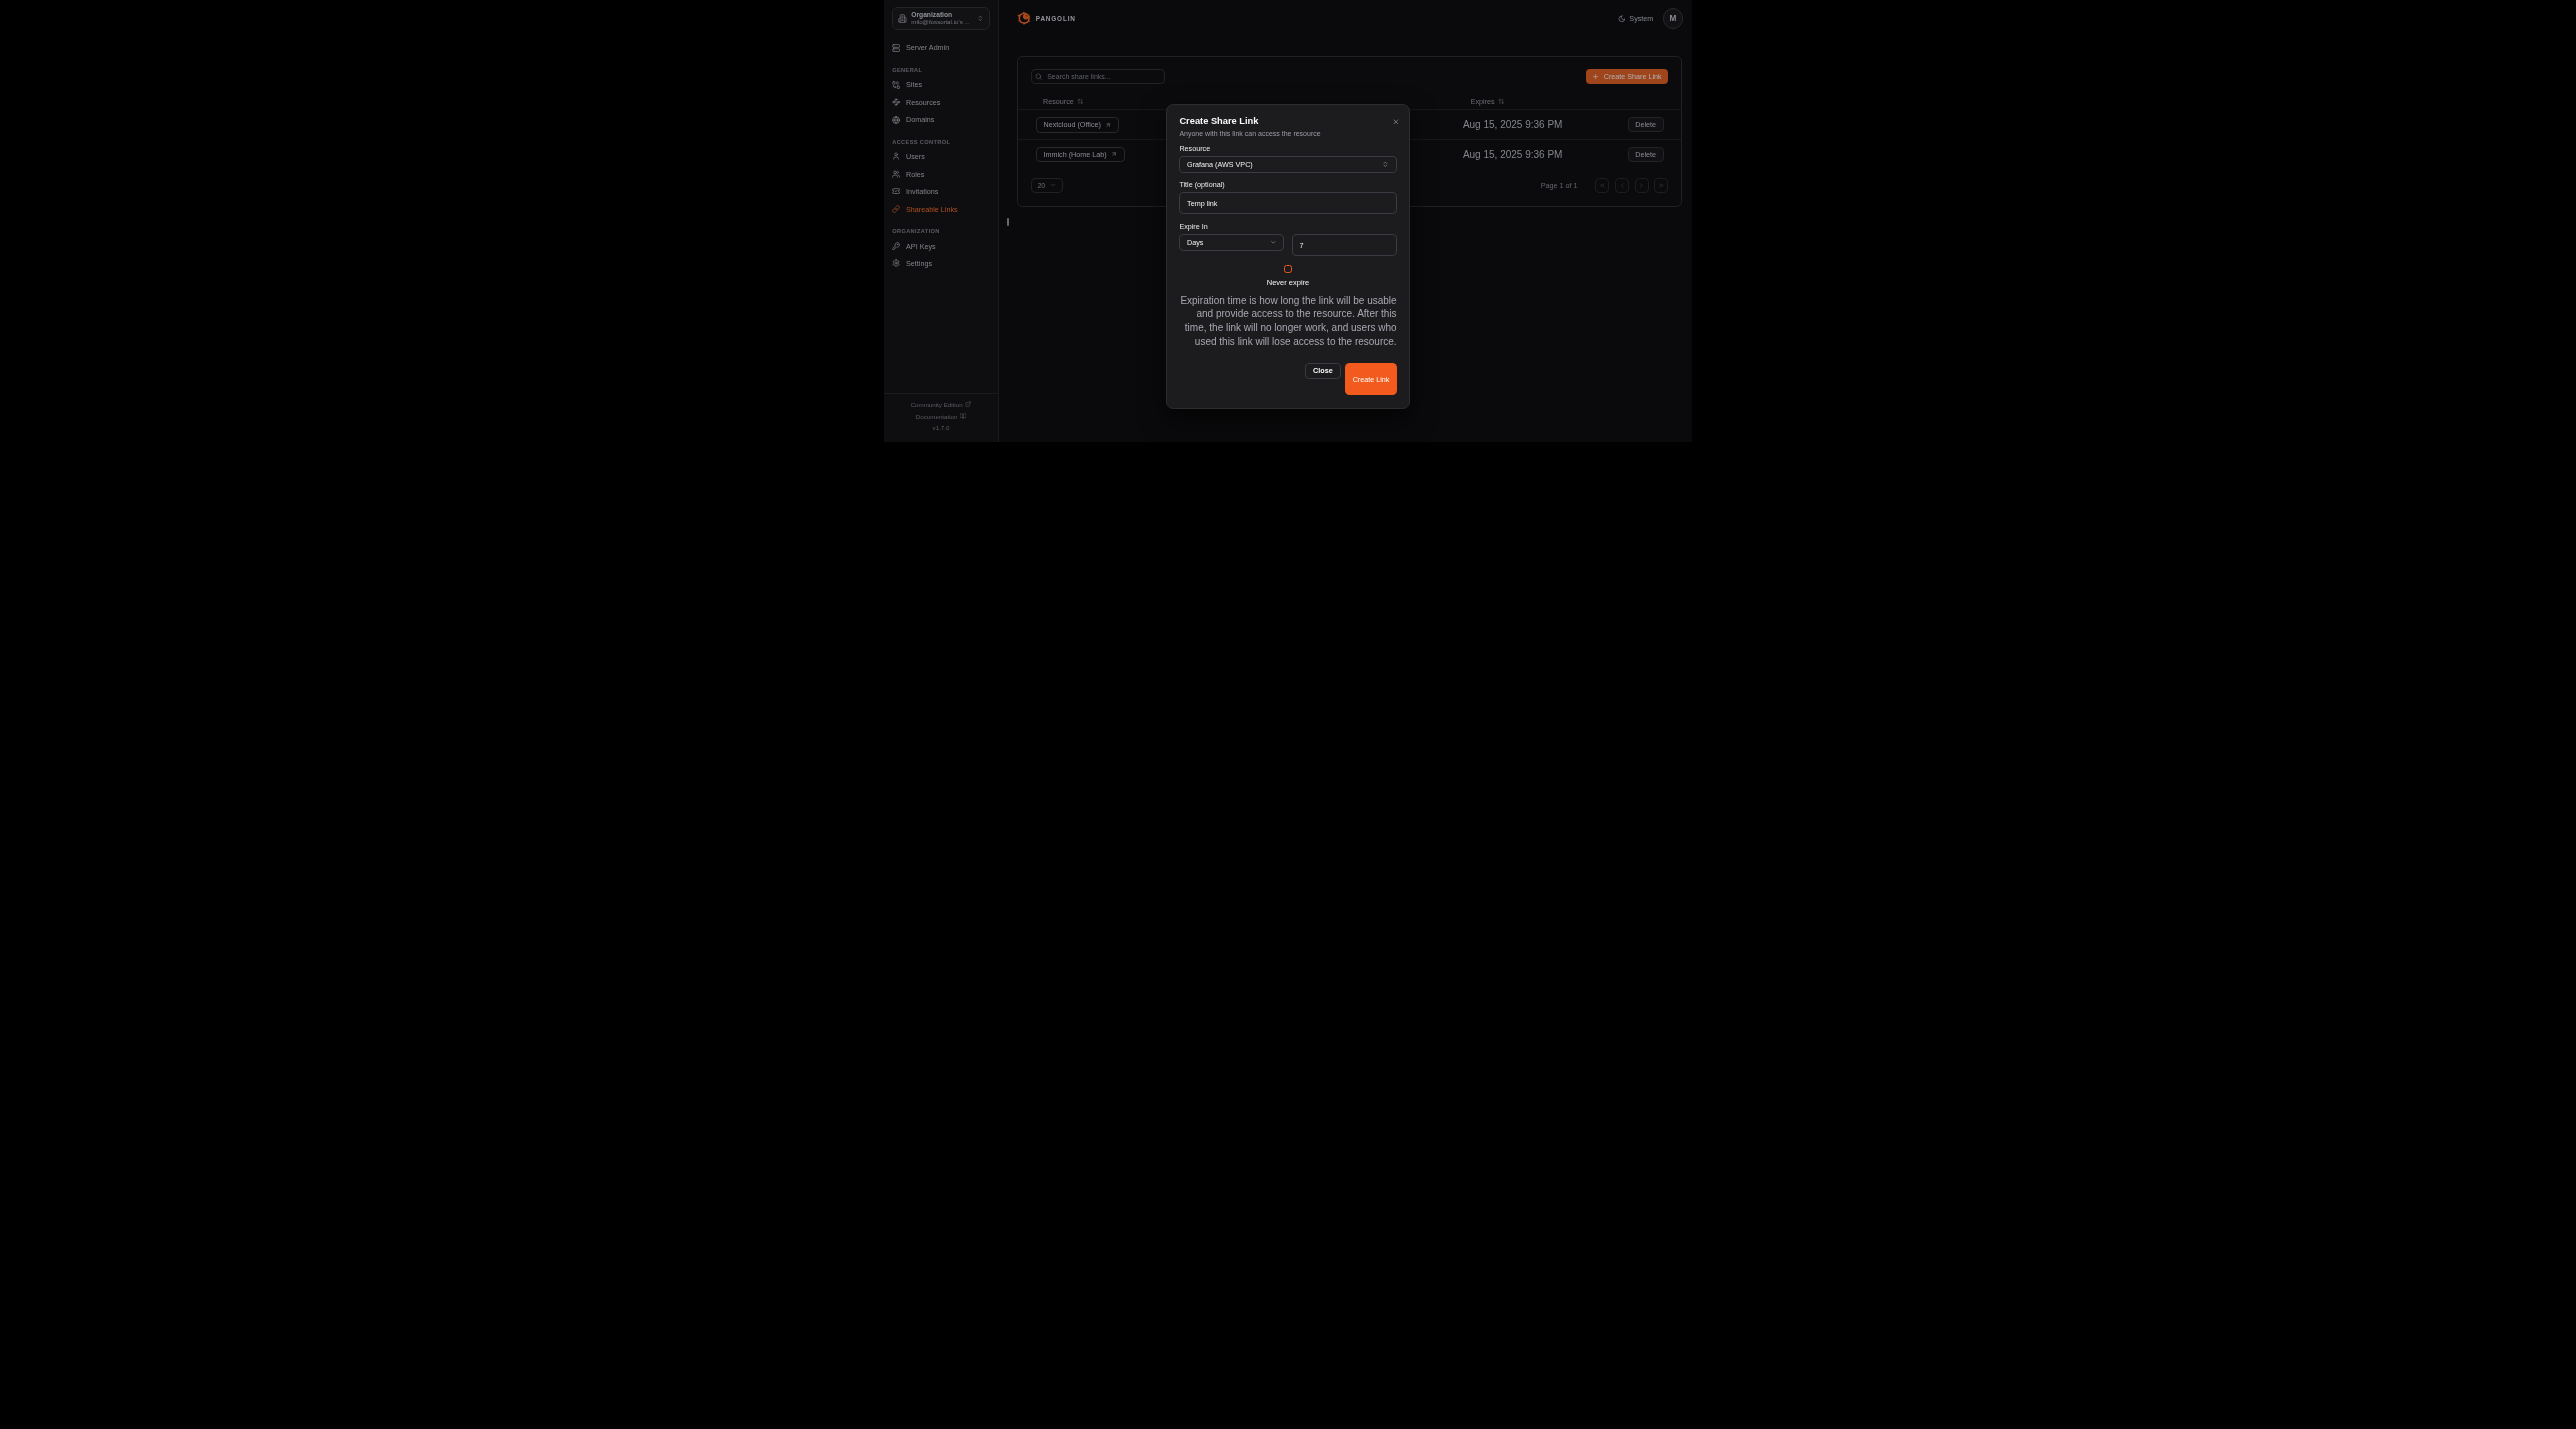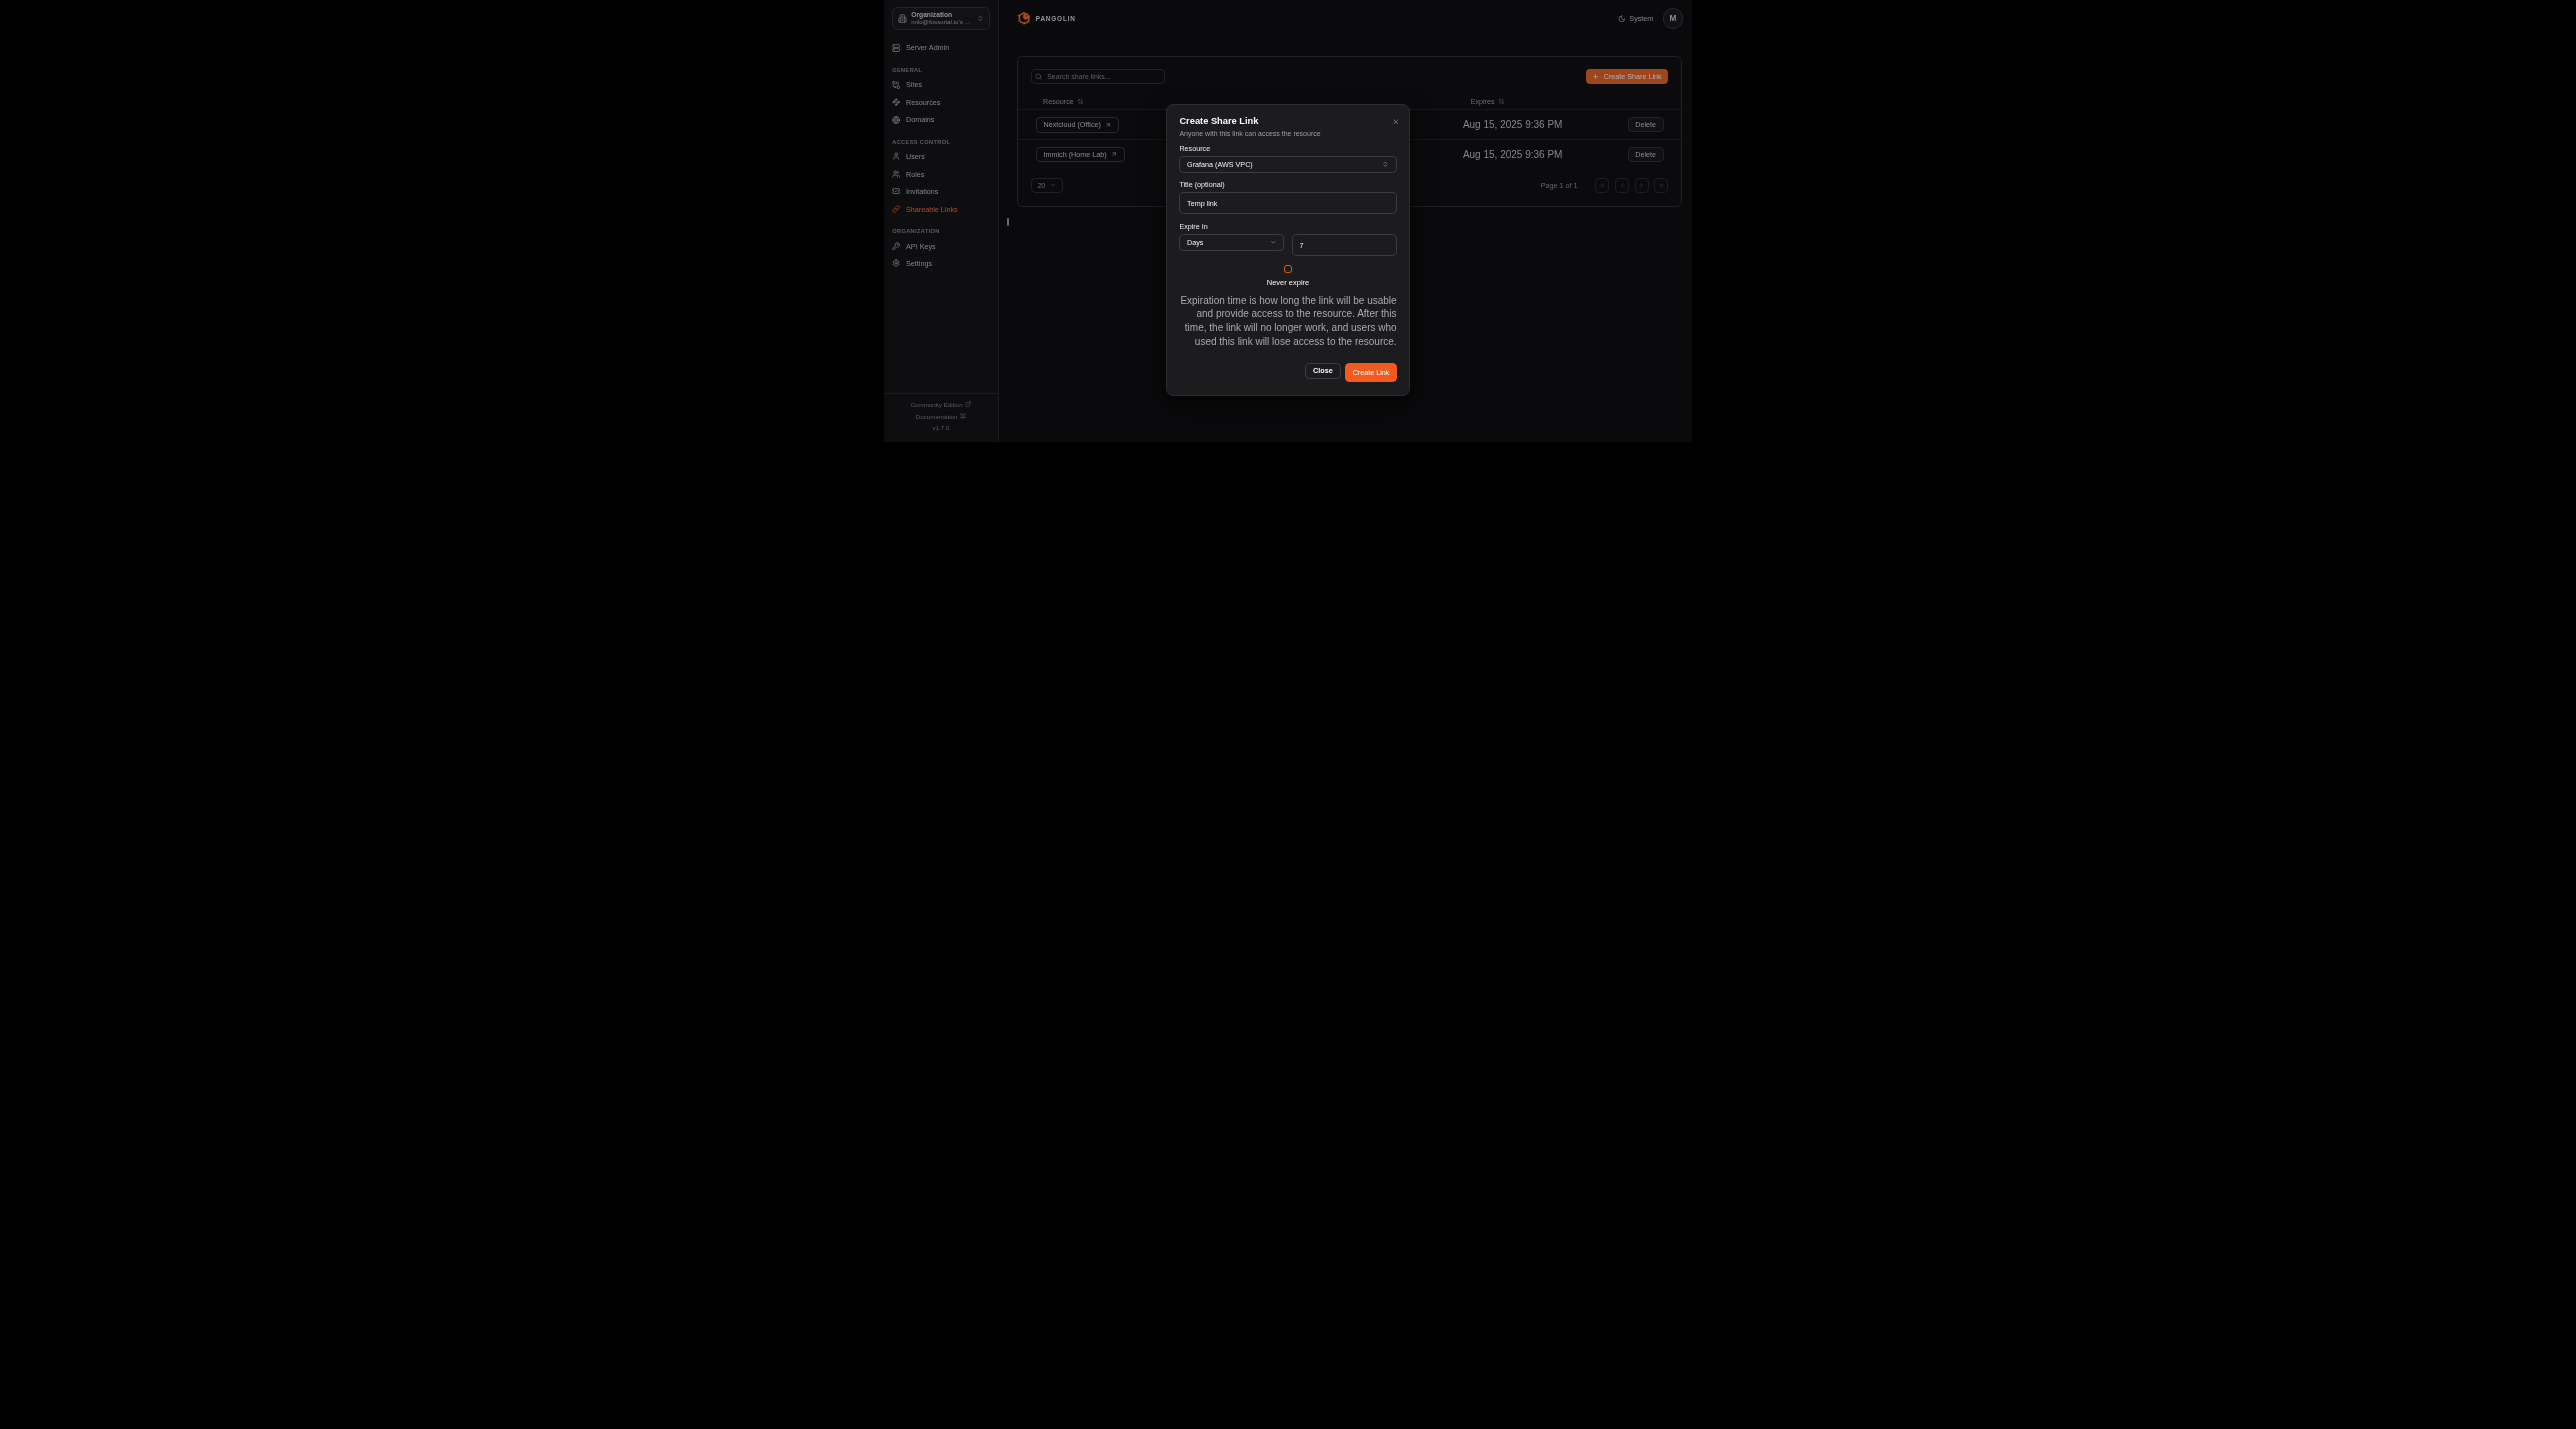--- a/index.html
+++ b/index.html
@@ -84,21 +84,21 @@
   .control svg { width:6.7px; height:6.7px; color:#9fa0a8; }
   .f-input { display:block; width:100%; height:22px; margin-top:3.6px; padding:0 6.7px; border:0.5px solid #3c3c44; border-radius:4.6px; background:transparent; color:#f2f2f4; font-size:7.2px; font-family:inherit; outline:none; }
   .expire-row { display:flex; gap:7.7px; }
   .expire-row > * { flex:1; }
   .check-row { display:flex; align-items:center; gap:4.6px; margin-top:8.8px; cursor:pointer;flex-direction:column; }
   .checkbox { width:8.2px; height:8.2px; border:1px solid #ef5a1d; border-radius:2.6px; background:transparent; flex:none; }
   .check-label { font-size:7.5px; color:#f4f4f6; }
   .modal-desc { margin-top:6.7px; font-size:10px; line-height:1.38; color:#a8a8b1;text-align:right; }
   .modal-foot { display:flex; justify-content:flex-end; gap:4.6px; margin-top:14.4px; }
   .btn-close { height:15.5px; padding:0 7.2px; border:0.5px solid #3c3c44; border-radius:4.6px; background:transparent; color:#fafafa; font-size:7.2px; font-weight:700; font-family:inherit; cursor:pointer; }
-  .btn-primary { height:19px; padding:0 7.2px; border:none; border-radius:4.6px; background:#f25b1d; color:#ffffff; font-size:7.2px; font-weight:500; font-family:inherit; cursor:pointer; }
+  .btn-primary { height:32px; padding:0 7.2px; border:none; border-radius:4.6px; background:#f25b1d; color:#ffffff; font-size:7.2px; font-weight:500; font-family:inherit; cursor:pointer; }
 </style>
 </head>
 <body>
 
 <div class="app">
 
   <aside class="sidebar">
     <div class="org-box">
       <svg class="lead" viewBox="0 0 24 24" fill="none" stroke="currentColor" stroke-width="2" stroke-linecap="round" stroke-linejoin="round">
           <path d="M6 22V4a2 2 0 0 1 2-2h8a2 2 0 0 1 2 2v18Z"></path>

